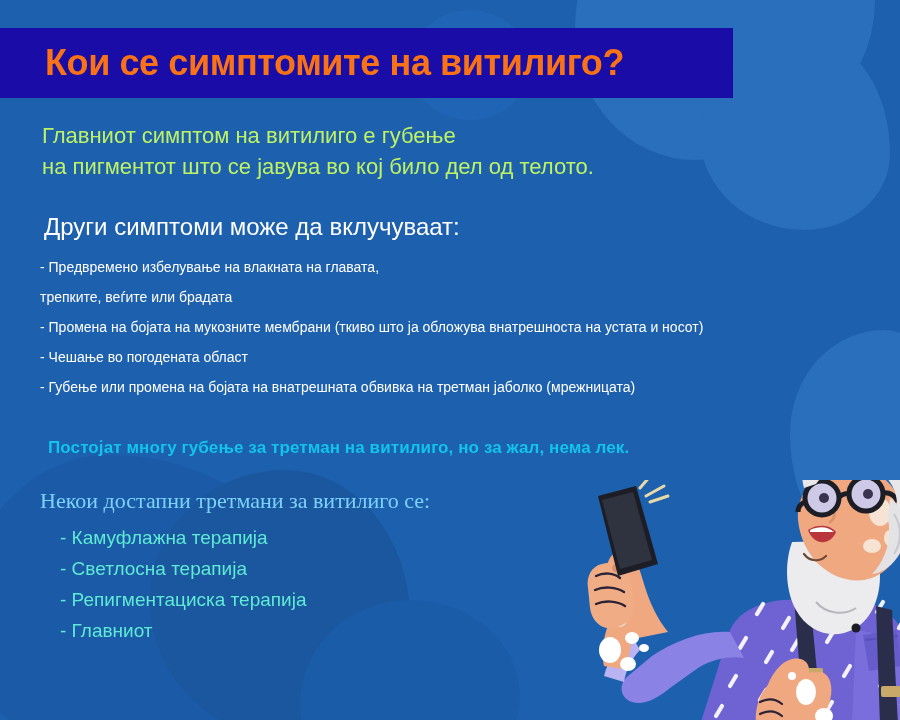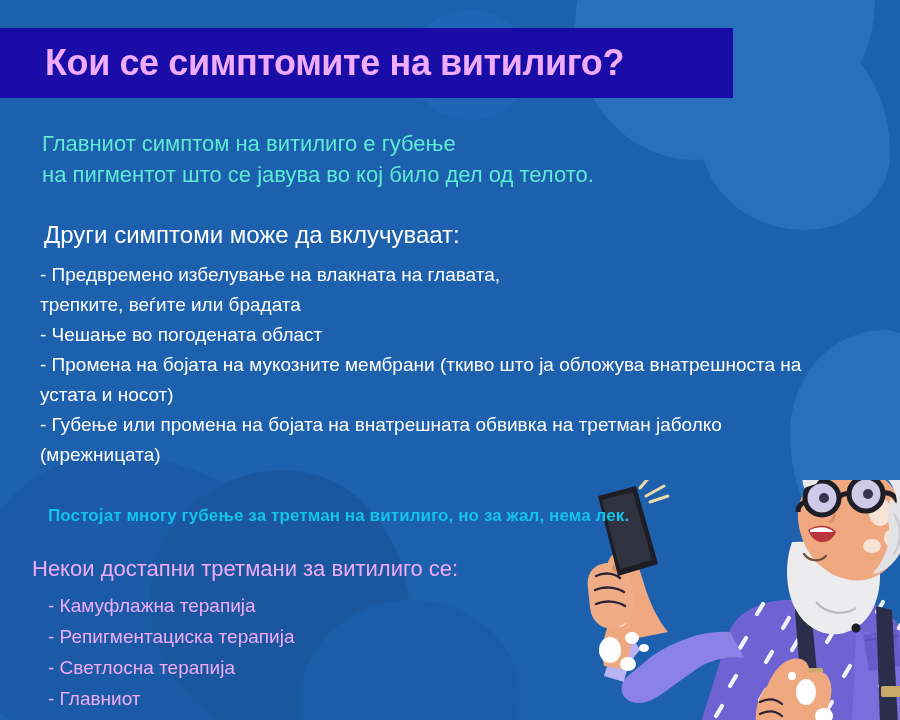--- a/index.html
+++ b/index.html
@@ -43,79 +43,79 @@
     position: absolute;
     left: 0;
     top: 28px;
     width: 733px;
     height: 70px;
     background: #1a0ca6;
     display: flex;
     align-items: center;
   }
   .banner-title {
-    color: #f0abfc;
+    color: #f97316;
     font-size: 36px;
     font-weight: bold;
     letter-spacing: -0.4px;
     padding-left: 45px;
     white-space: nowrap;
   }
 
   
   .content {
     position: absolute;
     left: 0;
     top: 98px;
     width: 900px;
   }
   .intro {
-    color: #5eead4;
+    color: #bef264;
     font-size: 22px;
     line-height: 31px;
     padding: 22px 0 0 42px;
     white-space: pre-line;
-    margin-top: 8px;
   }
   .others-heading {
     color: #ffffff;
     font-size: 24px;
     line-height: 30px;
     padding: 30px 0 0 44px;
   }
   .symptom-list {
     color: #ffffff;
-    font-size: 19px;
+    font-size: 14px;
     line-height: 30px;
     padding: 10px 0 0 40px;
     width: 800px;
   }
   .symptom-list .item { white-space: pre-line; }
 
   .highlight {
     color: #12c3ea;
     font-size: 17px;
     font-weight: bold;
     padding: 36px 0 0 48px;
     letter-spacing: 0.1px;
     position: relative;
     z-index: 6;
   }
 
   .treat-heading {
-    color: #f0abfc;
+    color: #7dd3fc;
     font-size: 22px;
     line-height: 30px;
-    padding: 28px 0 0 32px;
+    padding: 28px 0 0 40px;
+    font-family: Liberation Serif, serif;
   }
   .treat-list {
-    color: #f0abfc;
+    color: #5eead4;
     font-size: 19px;
     line-height: 31px;
-    padding: 6px 0 0 48px;
+    padding: 6px 0 0 60px;
   }
 
   
   .illustration {
     position: absolute;
     left: 580px;
     top: 480px;
     width: 330px;
     height: 245px;
     z-index: 4;
@@ -144,33 +144,33 @@
   <div class="content">
 
     <div class="intro">Главниот симптом на витилиго е губење
 на пигментот што се јавува во кој било дел од телото.</div>
 
     <div class="others-heading"> Други симптоми може да вклучуваат:</div>
 
     <div class="symptom-list">
       <div class="item">- Предвремено избелување на влакната на главата,
  трепките, веѓите или брадата</div>
+      <div class="item">- Промена на бојата на мукозните мембрани (ткиво што ја обложува внатрешноста на устата и носот)</div>
       <div class="item">- Чешање во погодената област</div>
-      <div class="item">- Промена на бојата на мукозните мембрани (ткиво што ја обложува внатрешноста на устата и носот)</div>
       <div class="item">- Губење или промена на бојата на внатрешната обвивка на третман јаболко (мрежницата)</div>
     </div>
 
     <div class="highlight"> Постојат многу губење за третман на витилиго, но за жал, нема лек.</div>
 
     <div class="treat-heading">Некои достапни третмани за витилиго се:</div>
 
     <div class="treat-list">
       <div>- Камуфлажна терапија</div>
+      <div>- Светлосна терапија</div>
       <div>- Репигментациска терапија</div>
-      <div>- Светлосна терапија</div>
       <div>- Главниот</div>
     </div>
   </div>
 
   <div class="illustration">
     <svg width="330" height="245" viewBox="0 0 330 245" xmlns="http://www.w3.org/2000/svg">
       <defs>
         <clipPath id="clipbox">
             <rect x="0" y="0" width="330" height="245"></rect>
           </clipPath>

